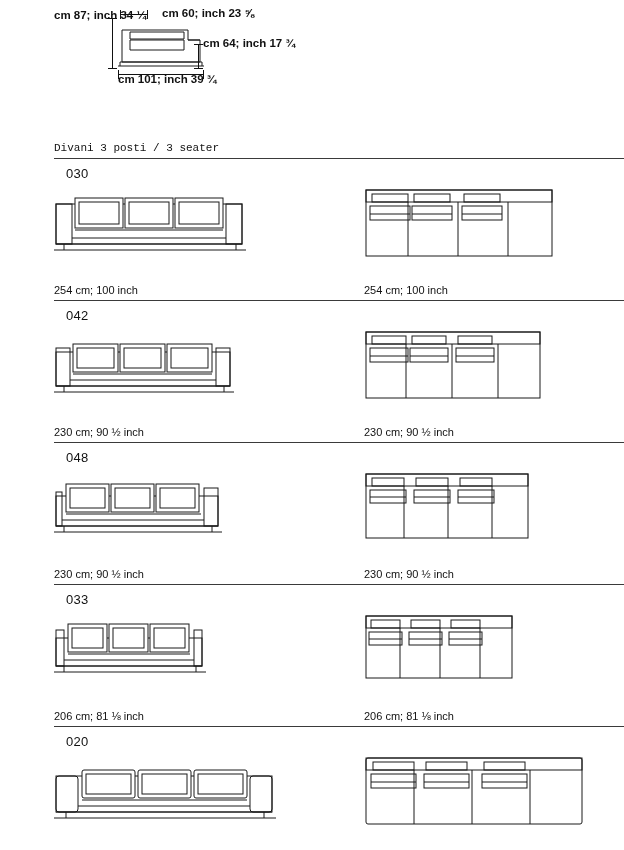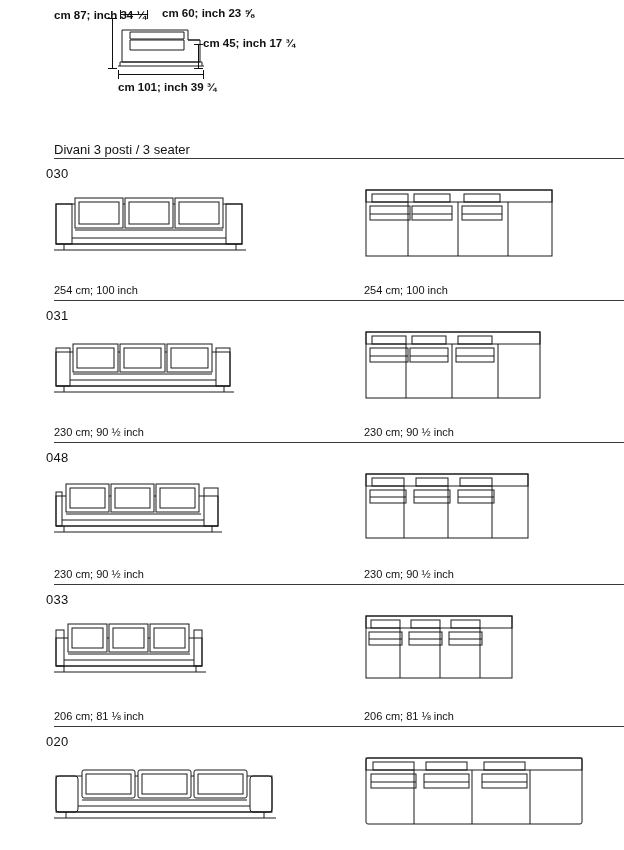--- a/index.html
+++ b/index.html
@@ -32,60 +32,61 @@
     position: absolute;
     font-size: 11.5px;
     line-height: 14px;
     font-weight: 700;
     color: #111;
     white-space: nowrap;
   }
   .dim-left { left: 8px; top: 8px; text-align: left; }
   .dim-top { left: 116px; top: 6px; }
   .dim-right { left: 157px; top: 36px; }
-  .dim-bottom { left: 72px; top: 80px; }
+  .dim-bottom { left: 72px; top: 72px; }
 
   .mini-sofa {
     position: absolute;
     left: 72px;
     top: 18px;
     width: 86px;
     height: 52px;
   }
 
   
   .gline { position: absolute; background: #111; }
 
   
   .section-head {
     position: absolute;
     left: 8px;
     top: 142px;
-    font-size: 13px;
+    font-size: 11px;
     font-weight: 400;
     color: #111;
+    font-family: Liberation Mono, monospace;
   }
   .rule {
     position: absolute;
     left: 8px;
     width: 608px;
     height: 1px;
     background: #3a3a3a;
   }
 
   
   .row {
     position: absolute;
     left: 0;
     width: 624px;
     height: 145px;
   }
   .row .code {
     position: absolute;
-    left: 0;
+    left: 20px;
     top: 0px;
     font-size: 13px;
     font-weight: 400;
     letter-spacing: .3px;
     color: #111;
   }
   .row .cap-front {
     position: absolute;
     left: 8px;
     top: 118px;
@@ -115,21 +116,21 @@
 </style>
 </head>
 <body>
 
 <div class="page">
 
   <div class="topblock">
 
     <div class="dim-text dim-left"><span>cm 87; inch 34 ¼</span></div>
     <div class="dim-text dim-top"><span>cm 60; inch 23 ⅝</span></div>
-    <div class="dim-text dim-right"><span>cm 45; inch 17 ¾</span></div>
+    <div class="dim-text dim-right"><span>cm 64; inch 17 ¾</span></div>
     <div class="dim-text dim-bottom"><span>cm 101; inch 39 ¾</span></div>
 
     <div class="mini-sofa">
       <svg width="86" height="56" viewBox="0 0 86 56">
         <g fill="none" stroke="#1a1a1a" stroke-width="1">
 
           <path d="M4 12 L4 44 L82 44 L82 22 L70 22 L70 12 Z" fill="#ffffff"></path>
 
           <path d="M12 22 L66 22 L66 32 L12 32 Z"></path>
 
@@ -204,21 +205,21 @@
         </g>
       </svg>
     </div>
 
     <div class="cap-front">254 cm; 100 inch</div>
     <div class="cap-top">254 cm; 100 inch</div>
   </div>
   <div class="rule" style="top:300px;"></div>
 
   <div class="row" style="top:308px;">
-    <div class="code">031</div>
+    <div class="code">042</div>
 
     <div class="front-view">
       <svg width="180" height="76" viewBox="0 0 180 76">
         <g fill="none" stroke="#1a1a1a" stroke-width="1">
           <rect x="2" y="24" width="174" height="34" fill="#fff"></rect>
           <rect x="2" y="20" width="14" height="38"></rect>
           <rect x="162" y="20" width="14" height="38"></rect>
           <rect x="19" y="16" width="45" height="28" fill="#fff"></rect>
           <rect x="23" y="20" width="37" height="20"></rect>
           <rect x="66" y="16" width="45" height="28" fill="#fff"></rect>

